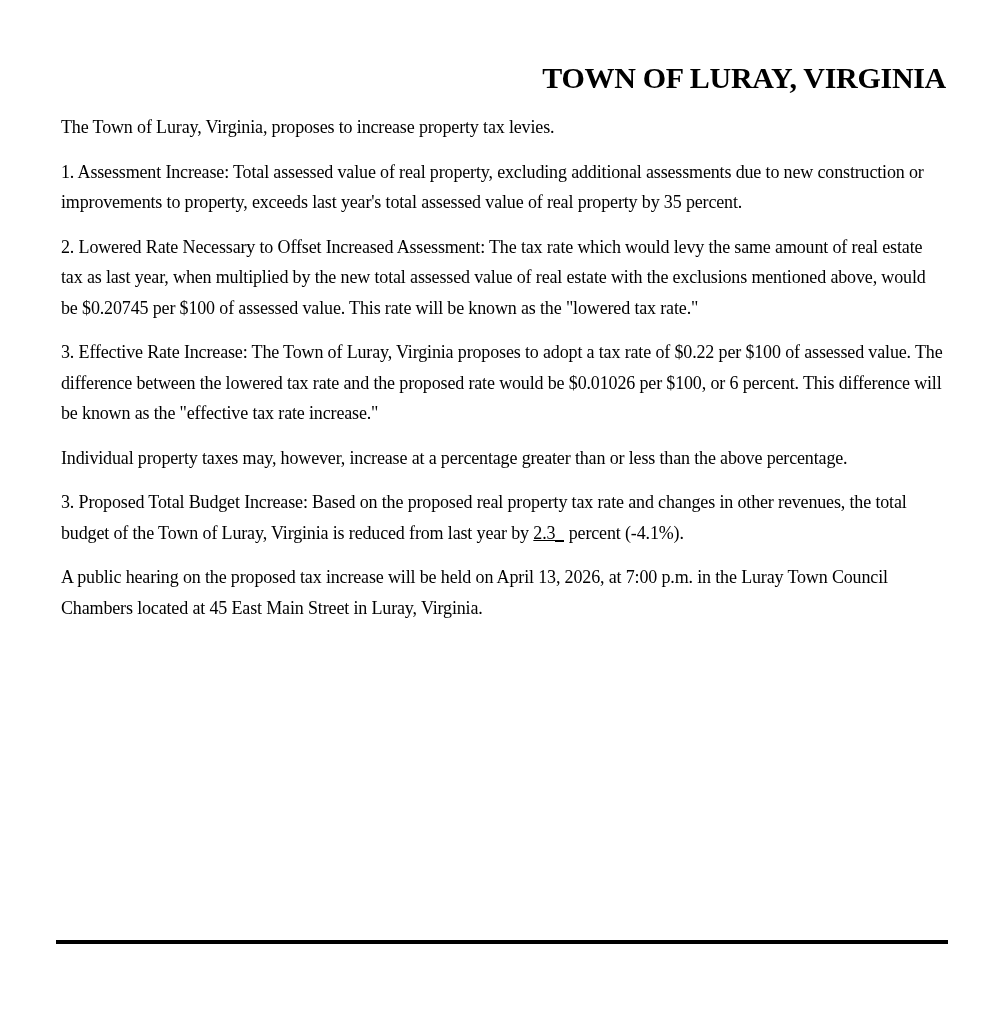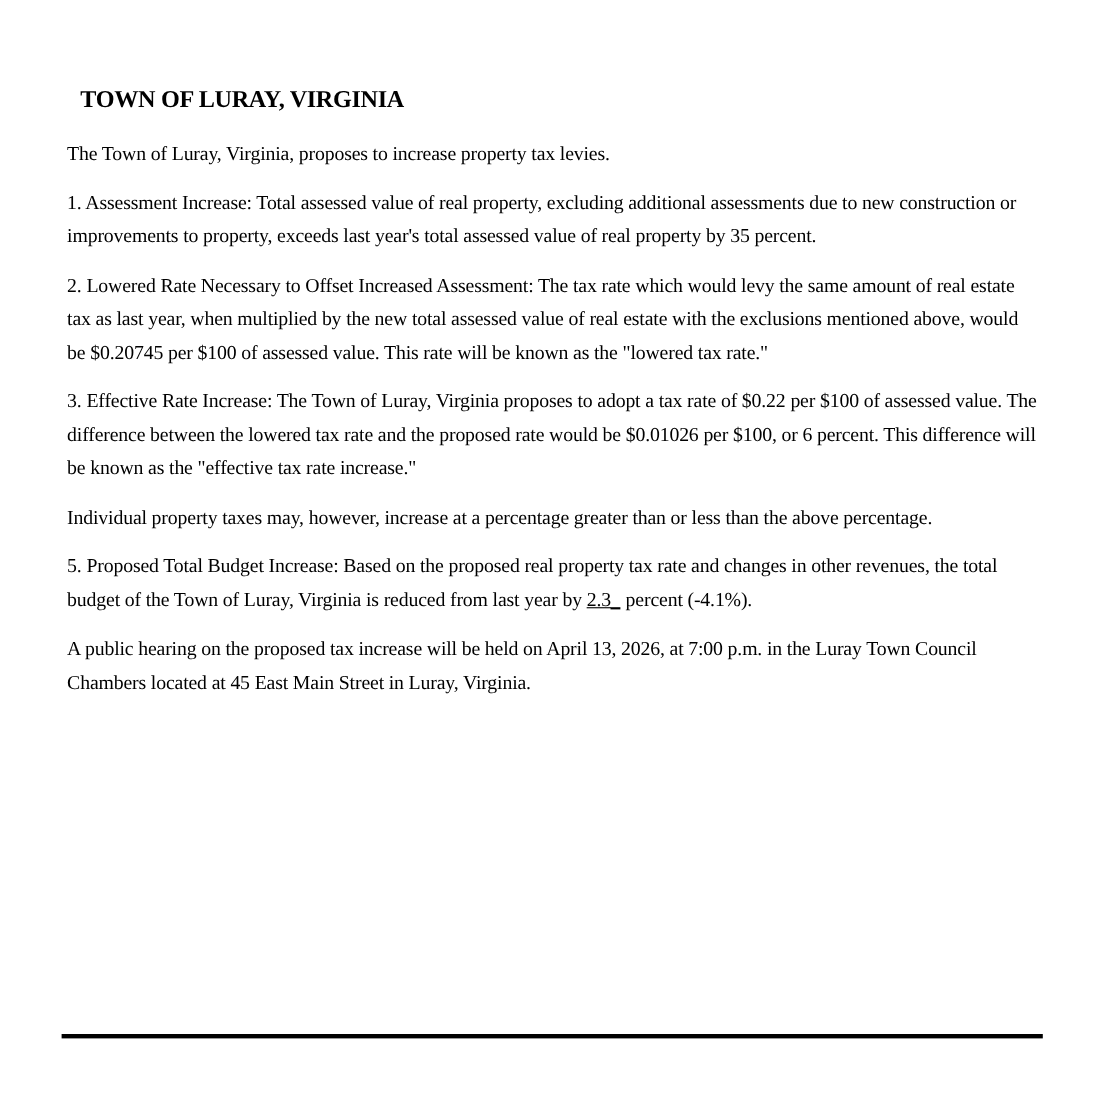--- a/index.html
+++ b/index.html
@@ -15,25 +15,25 @@
       color: #000000;
       font-family: "Liberation Serif", "DejaVu Serif", serif;
     }
     .page {
       position: absolute;
       left: 61px;
       top: 56px;
       width: 885px;
     }
     .title {
-      text-align: left;
+      text-align: right;
       font-weight: bold;
-      font-size: 22px;
+      font-size: 30px;
       line-height: 44px;
-      margin: 12px;
+      margin: 0;
       letter-spacing: -0.3px;
     }
     .title.t1 { margin-bottom: 12px; }
     .title.t2 { margin-bottom: 10px; }
     p {
       margin: 0 0 14px 0;
       font-size: 18px;
       line-height: 30.5px;
       letter-spacing: -0.15px;
     }
@@ -64,18 +64,18 @@
 <div class="page">
   <h1 class="title t1">TOWN OF LURAY, VIRGINIA</h1>
 
   <p class="intro">The Town of Luray, Virginia, proposes to increase property tax levies.</p>
 
   <p>1. Assessment Increase: Total assessed value of real property, excluding additional assessments due to new construction or improvements to property, exceeds last year's total assessed value of real property by 35 percent.</p>
   <p>2. Lowered Rate Necessary to Offset Increased Assessment: The tax rate which would levy the same amount of real estate tax as last year, when multiplied by the new total assessed value of real estate with the exclusions mentioned above, would be $0.20745 per $100 of assessed value. This rate will be known as the "lowered tax rate."</p>
   <p>3. Effective Rate Increase: The Town of Luray, Virginia proposes to adopt a tax rate of $0.22 per $100 of assessed value. The difference between the lowered tax rate and the proposed rate would be $0.01026 per $100, or 6 percent. This difference will be known as the "effective tax rate increase."</p>
   <p>Individual property taxes may, however, increase at a percentage greater than or less than the above percentage.</p>
 
-  <p><span>5. Proposed Total Budget Increase: Based on the proposed real property tax rate and changes in other revenues, the total budget of the Town of Luray, Virginia is reduced from last year by </span><span class="u">2.3</span><span class="blank"></span><span> percent (-4.1%).</span></p>
+  <p><span>3. Proposed Total Budget Increase: Based on the proposed real property tax rate and changes in other revenues, the total budget of the Town of Luray, Virginia is reduced from last year by </span><span class="u">2.3</span><span class="blank"></span><span> percent (-4.1%).</span></p>
 
   <p>A public hearing on the proposed tax increase will be held on April 13, 2026, at 7:00 p.m. in the Luray Town Council Chambers located at 45 East Main Street in Luray, Virginia.</p>
 </div>
 
 <div class="rule"></div>
 
 </body></html>

